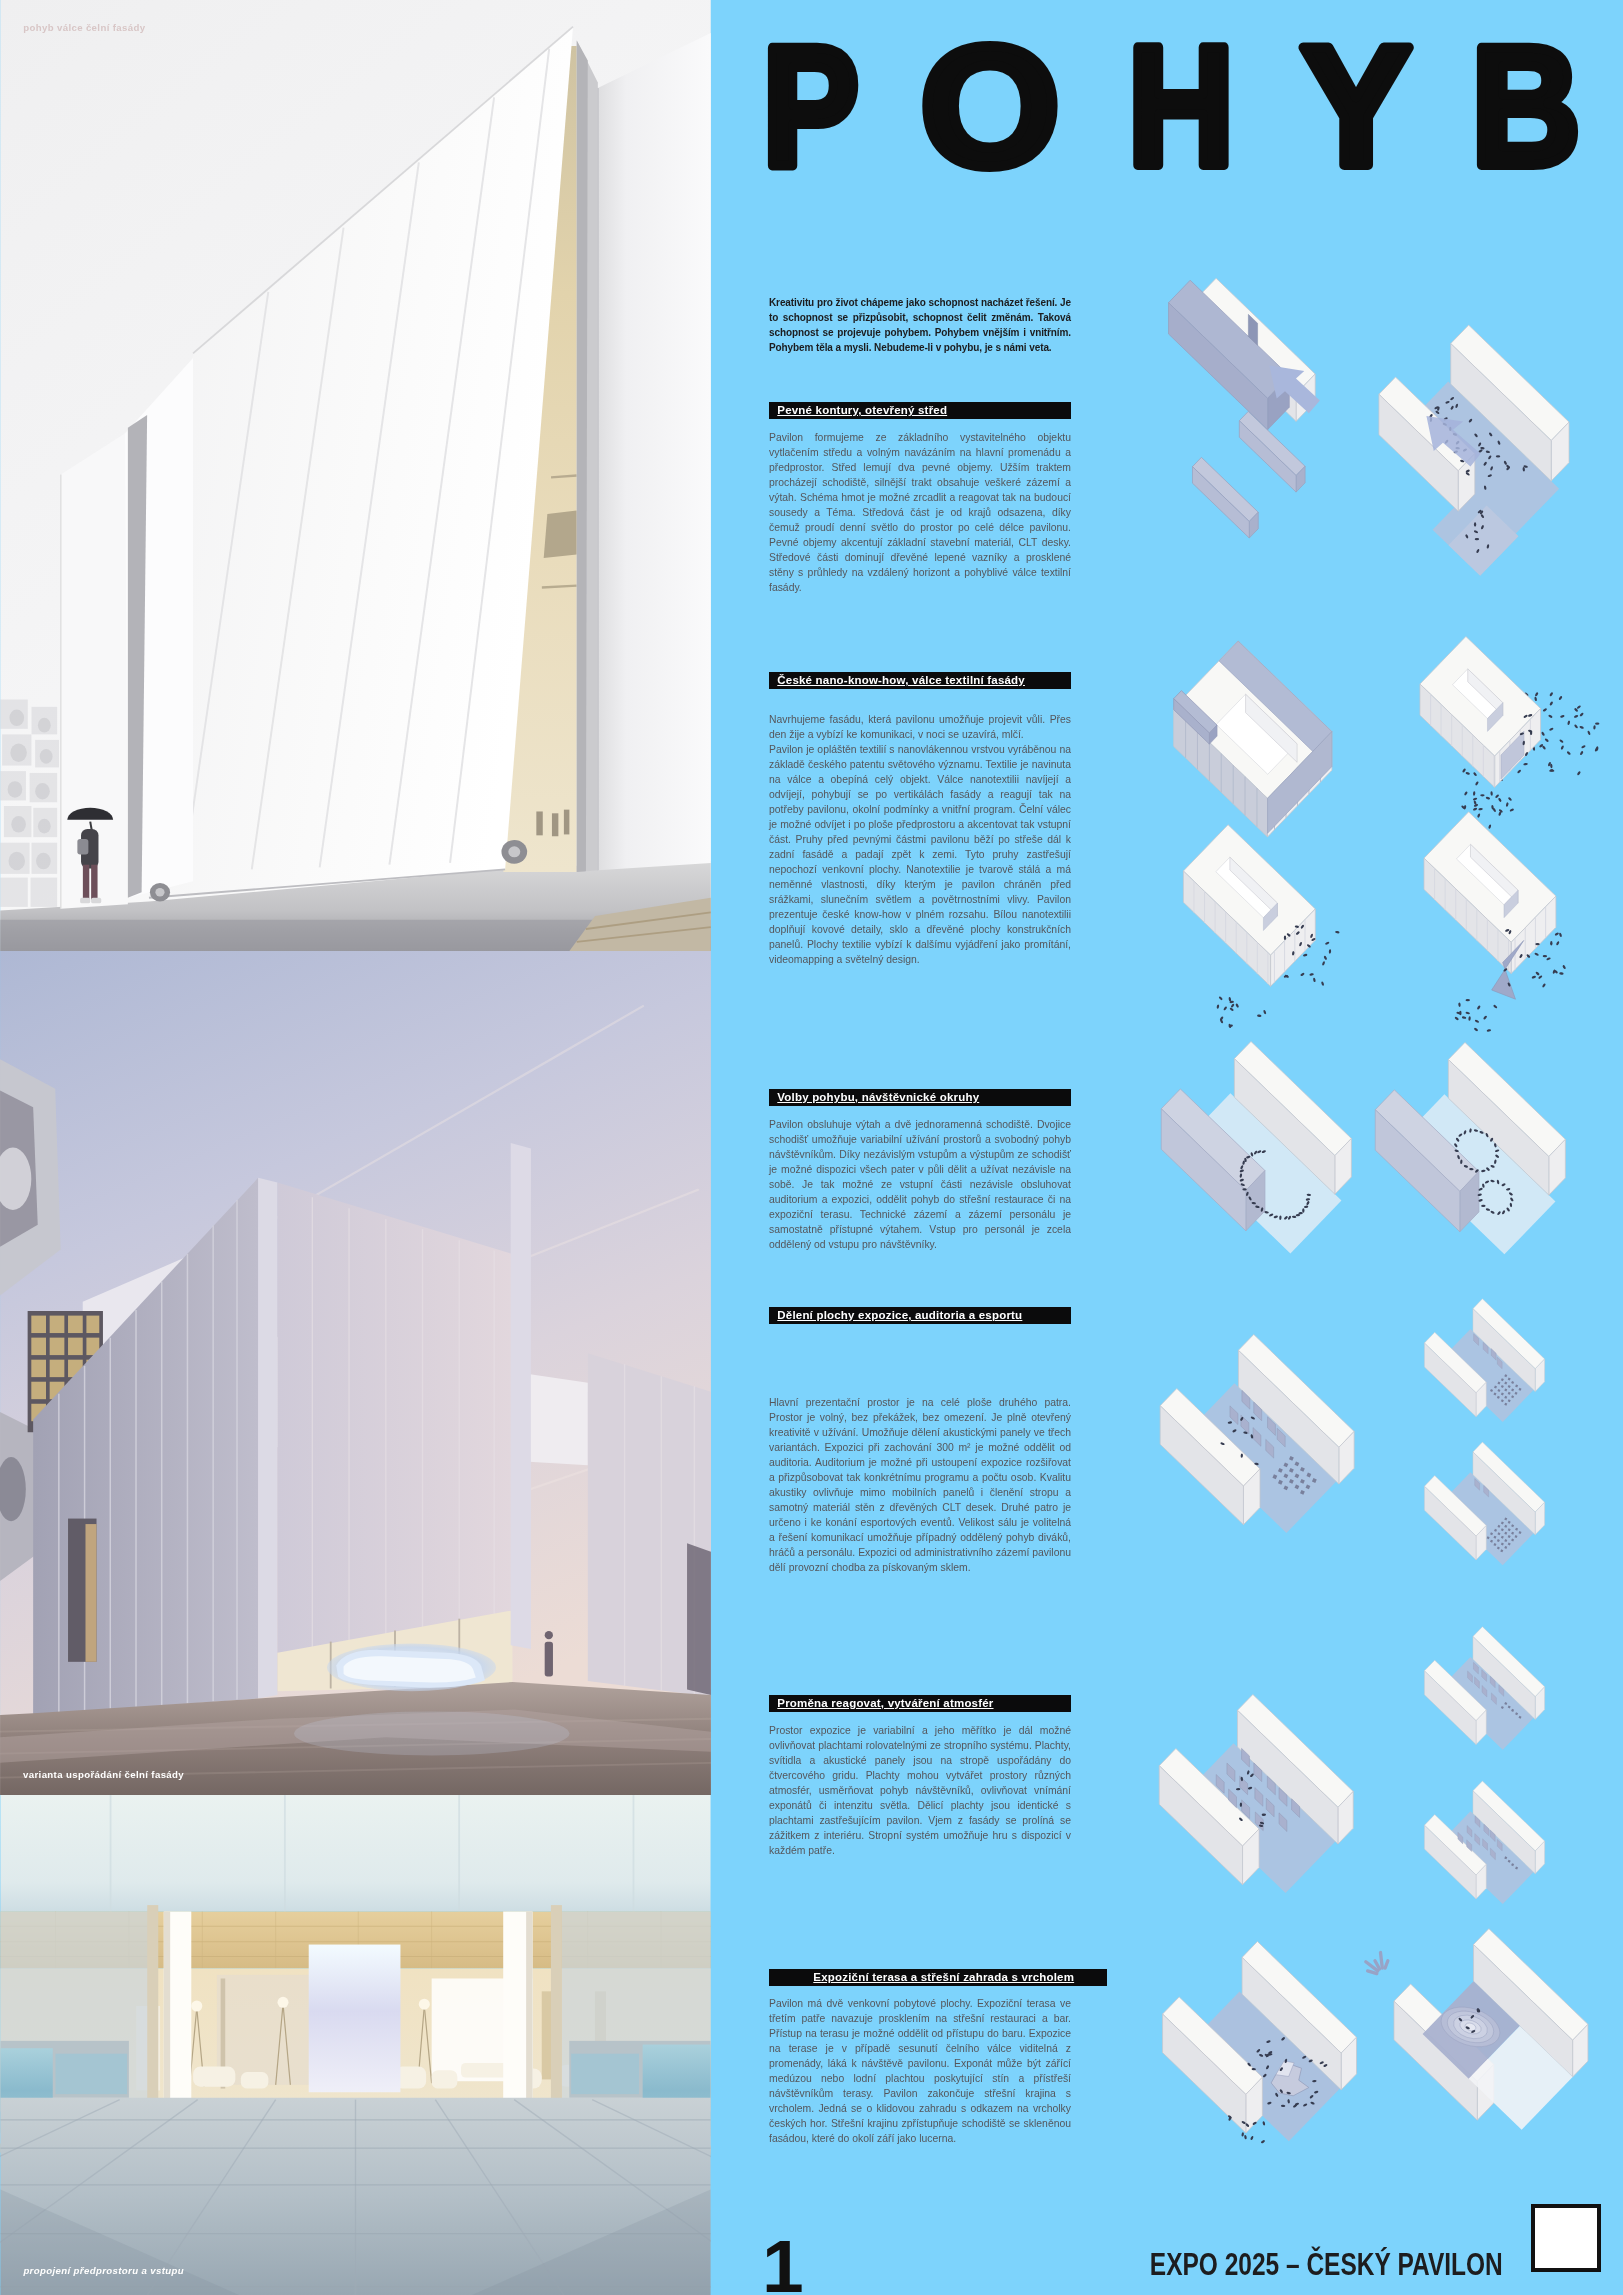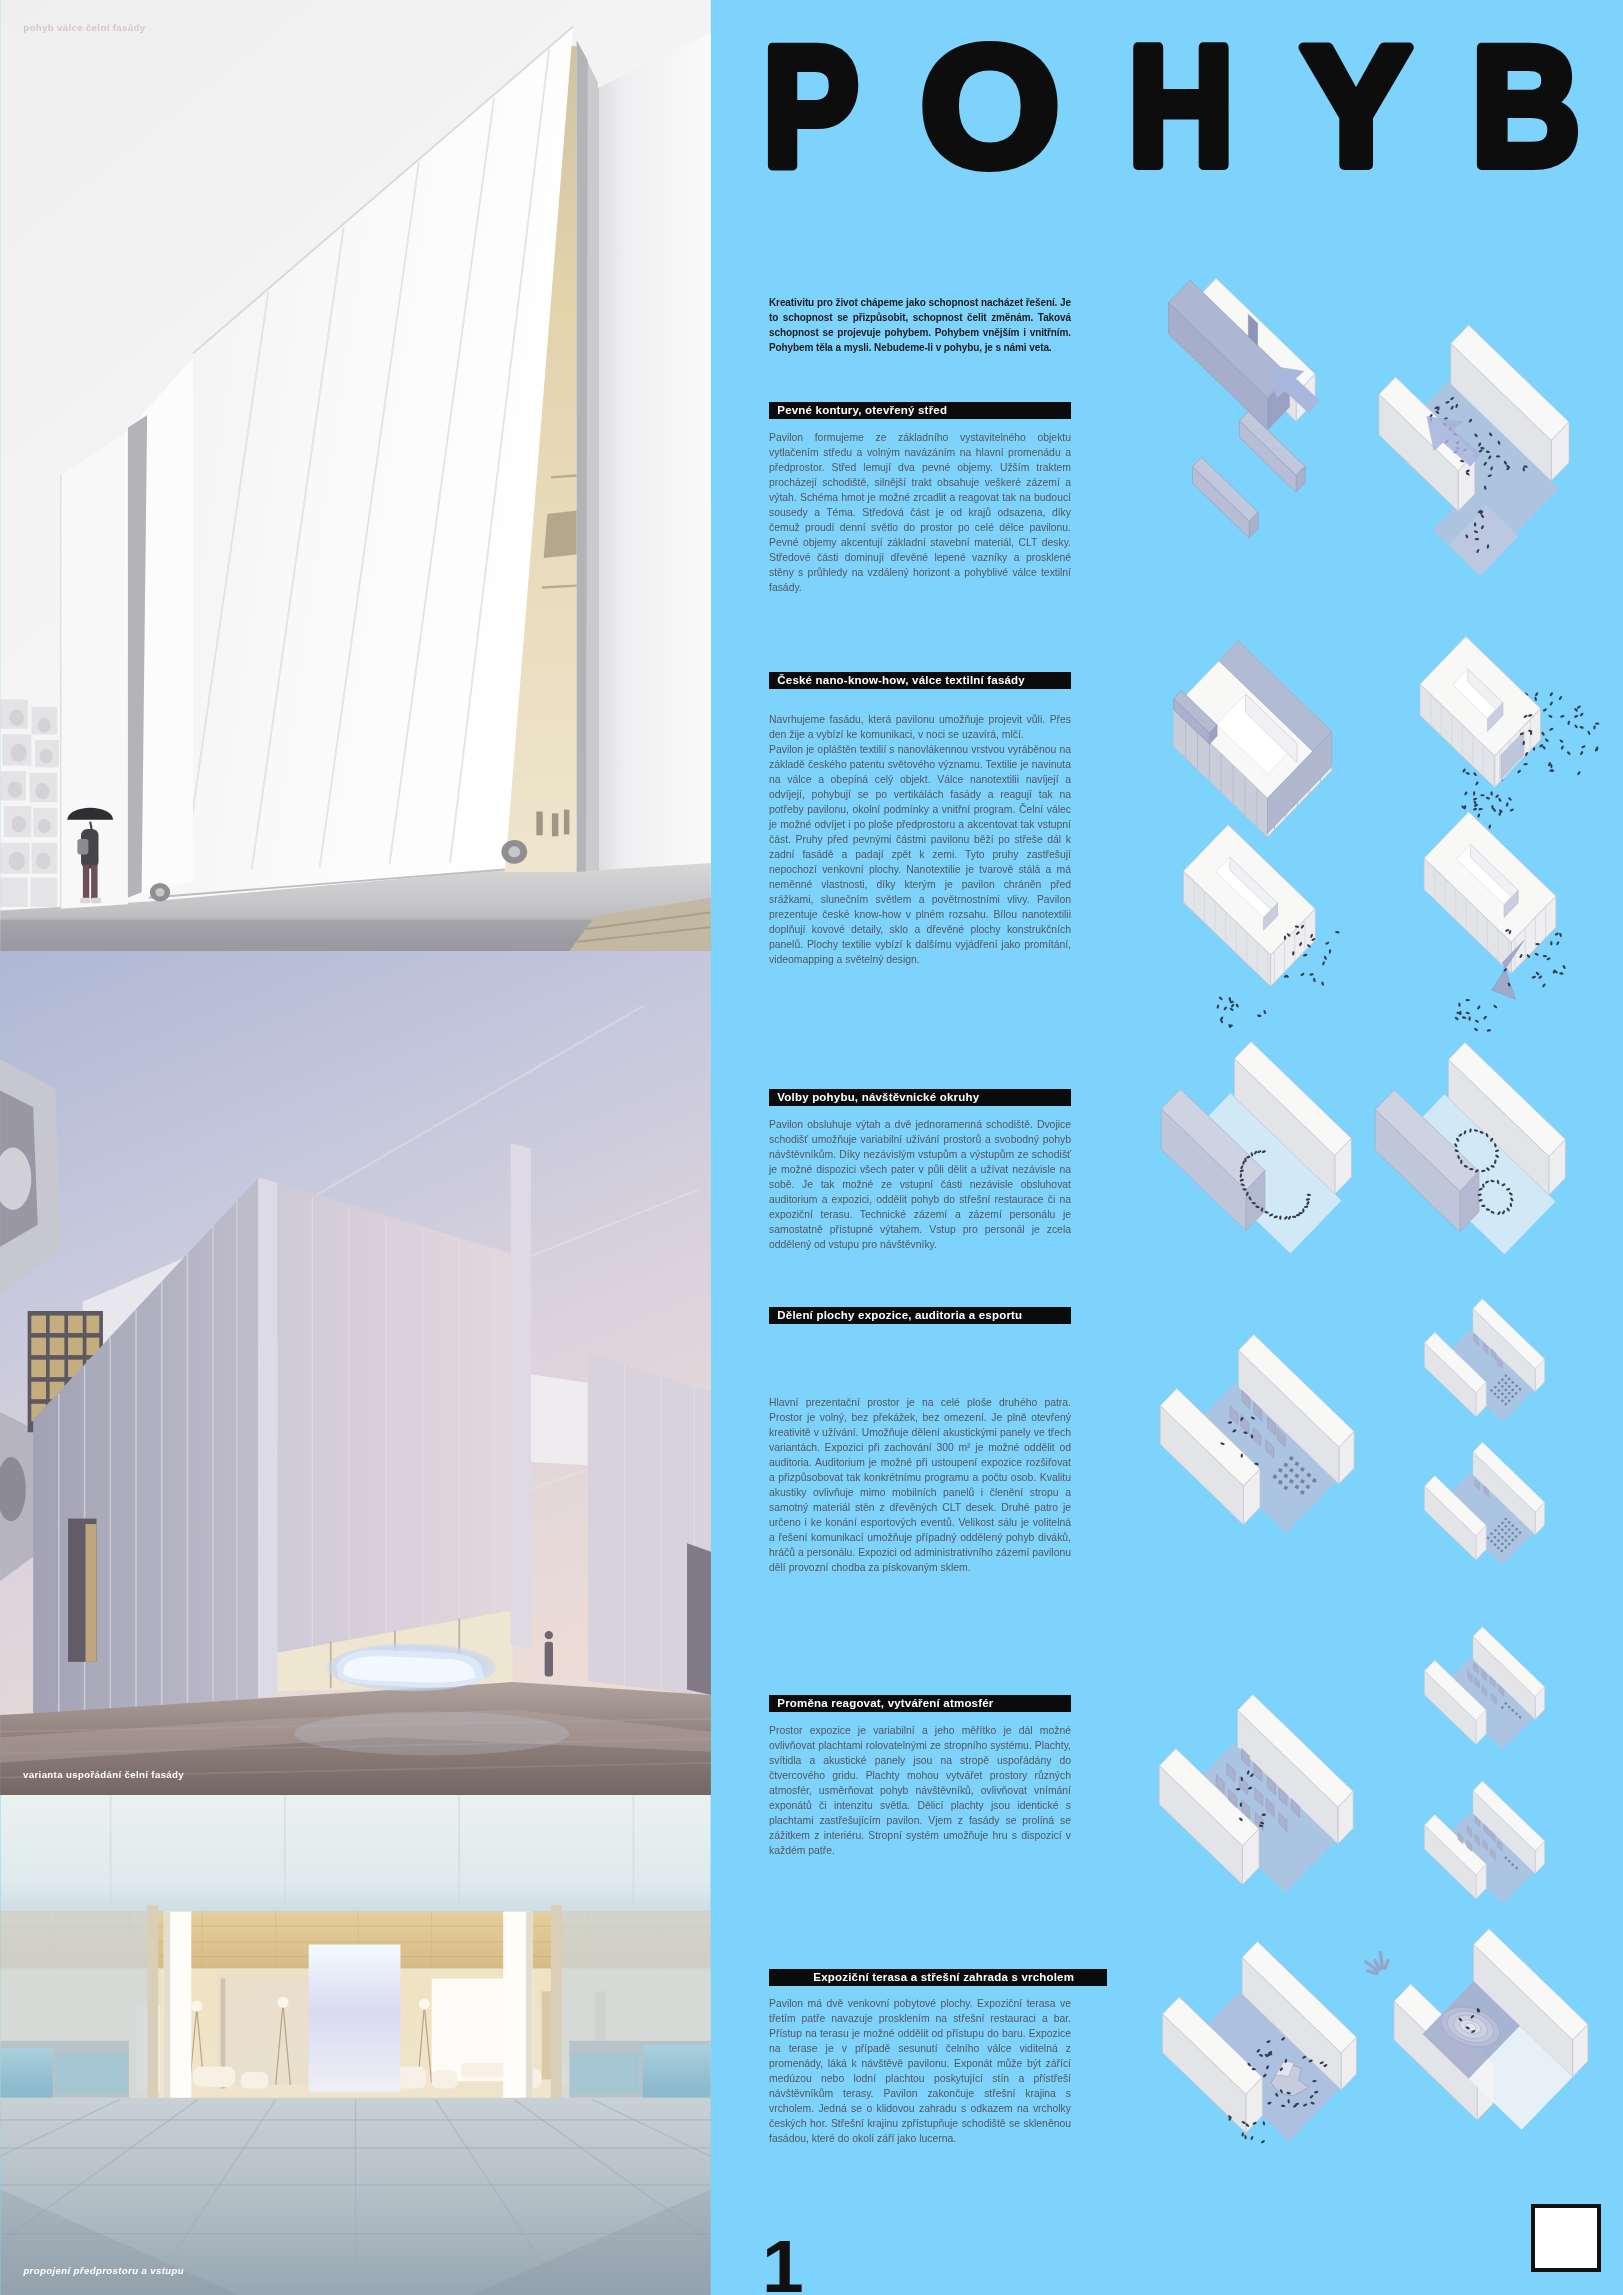--- a/index.html
+++ b/index.html
@@ -2,21 +2,21 @@
 <html style="font-size:14.7px"><head>
 <meta charset="utf-8">
 <style>
   html,body{margin:0;padding:0;background:#ffffff;}
   #page{position:relative;width:1624px;height:2296px;overflow:hidden;background:#7dd3fc;
         font-family:"Liberation Sans", sans-serif;}
   .abs{position:absolute;}
   .body{position:absolute;left:769px;width:302px;color:#55565b;font-size:10.4px;
         line-height:15px;text-align:justify;}
   .bar{position:absolute;left:769px;width:302px;height:16.5px;background:#0b0b0c;
-       color:#ffffff;font-weight:bold;font-size:11.5px;line-height:16.5px;padding:0;}
+       color:#ffffff;font-weight:bold;font-size:11.5px;line-height:16.5px;padding:0;text-decoration:underline;}
   .bar span{padding-left:8.3px;letter-spacing:0.2px;}
 </style>
 </head>
 <body>
 <div id="page">
 
   <div class="abs" style="left:0;top:0;width:711px;height:951px;">
     <svg width="711" height="951" viewBox="0 0 774 1036">
       <defs>
         <linearGradient id="sky1" x1="0" y1="0" x2="0.6" y2="1">
@@ -1186,17 +1186,18 @@
             <line x1="30" y1="28" x2="25" y2="19"></line>
             <line x1="33" y1="27" x2="31" y2="10"></line>
             <line x1="36" y1="27" x2="39" y2="19"></line>
           </g>
         </g>
 </svg>
   </div>
 
   <div class="abs" style="left:762px;top:2229px;font-weight:bold;font-size:75px;color:#111;line-height:1;">1</div>
 
+  <div class="abs" style="left:826px;top:2247px;width:677px;text-align:right;font-weight:bold;font-size:31px;color:#1d1d1f;white-space:nowrap;"><span style="display:inline-block;transform:scaleX(0.79);transform-origin:100% 50%;">EXPO 2025 – ČESKÝ PAVILON</span></div>
 
   <div class="abs" style="left:1531px;top:2204px;width:62px;height:60px;border:4.6px solid #111;background:#fff;"></div>
 
 </div>
 
 
 </body></html>

